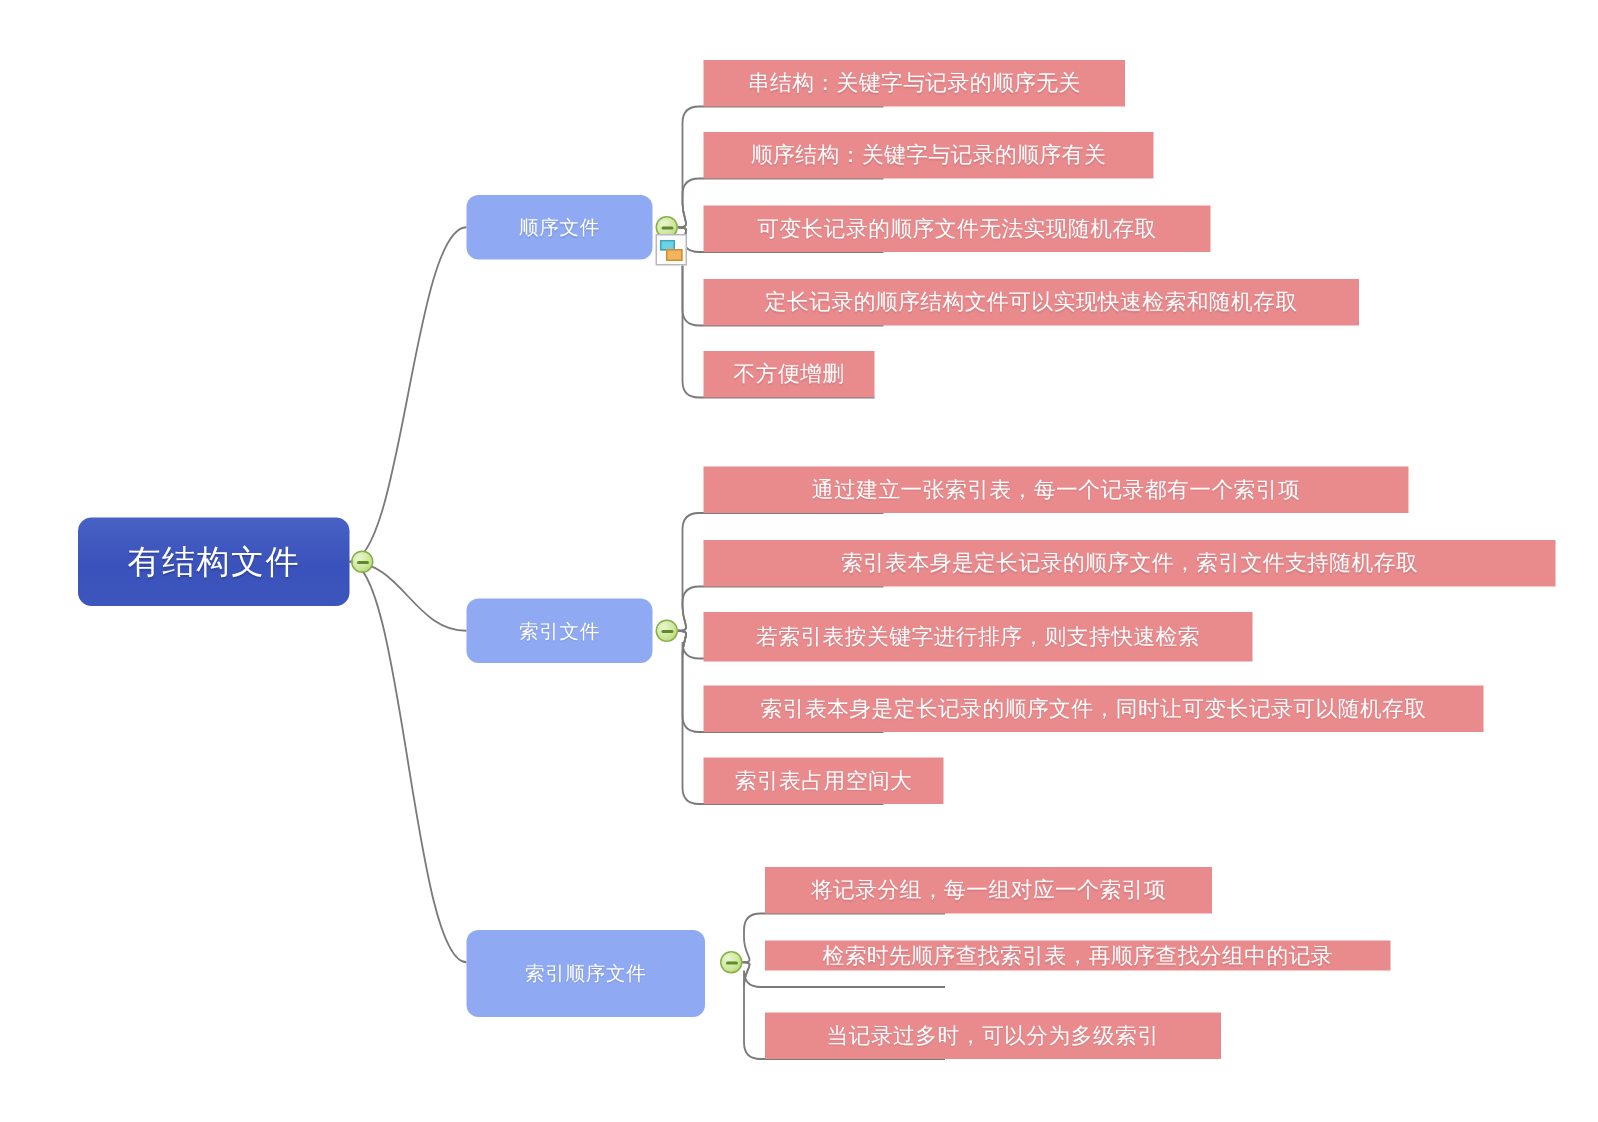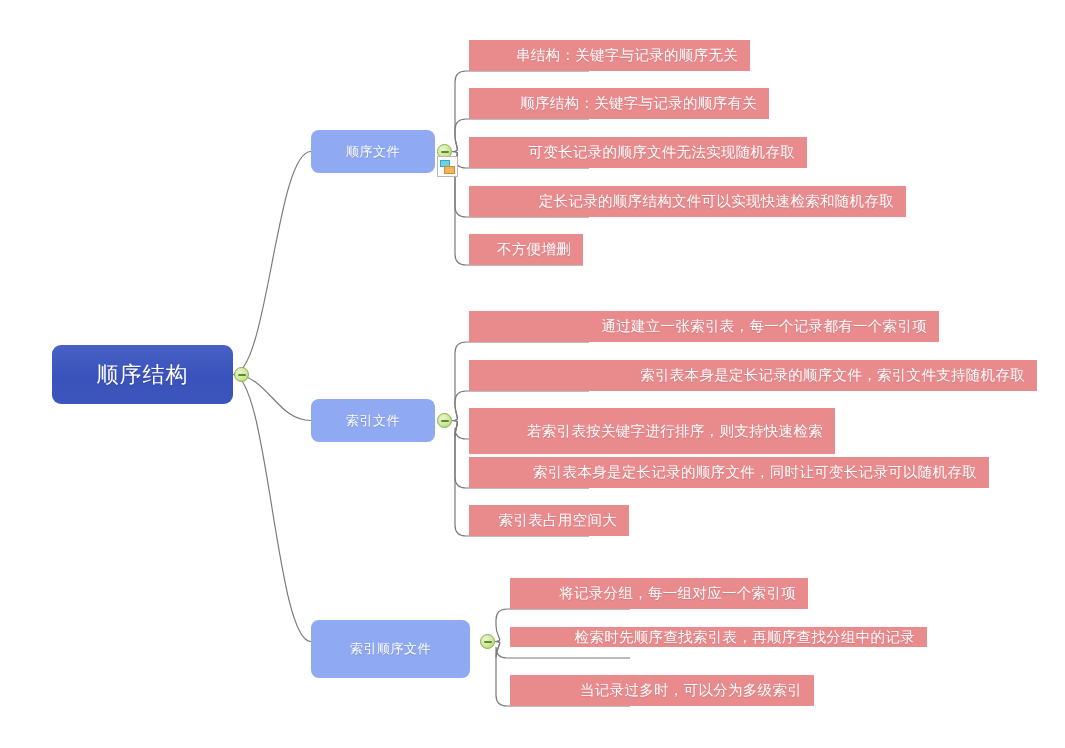--- a/index.html
+++ b/index.html
@@ -80,21 +80,21 @@
     letter-spacing: .5px;
     padding: 0 14px;
     text-shadow: 0 1px 1px rgba(0,0,0,0.12);
   }
 
   
   .node.leaf {
     height: 31px;
     border-radius: 0;
     background: #e98a8d;
-    justify-content: flex-end;
+    justify-content: center;
     font-size: 14.5px;
     padding: 0 12px;
     letter-spacing: .3px;
     text-shadow: 0 1px 1px rgba(0,0,0,0.10);
   }
 
   
   .toggle {
     position: absolute;
     width: 15px;
@@ -185,21 +185,21 @@
         <path d="M 452 420.5 C 462 420.5, 455 424.5, 455 436.5 L 455 525 Q 455 536, 466 536 L 589 536"></path>
         <path d="M 495 641.5 C 505 641.5, 496 637.5, 496 625.5 L 496 620 Q 496 609, 507 609 L 630 609"></path>
         <path d="M 495 641.5 C 505 641.5, 496 645.5, 496 657.5 L 496 647 Q 496 658, 507 658 L 630 658"></path>
         <path d="M 495 641.5 C 505 641.5, 496 645.5, 496 657.5 L 496 695 Q 496 706, 507 706 L 630 706"></path>
       </g>
   </svg>
 
   <div id="nodes">
 
     <div class="node root" style="left: 52px; top: 345px; width: 181px; height: 59px;">
-      <span>顺序结构</span>
+      <span>有结构文件</span>
     </div>
     <div class="toggle" id="root-toggle" style="left: 234px; top: 367px;"></div>
 
     <div class="node branch" id="branch-0" style="left: 311px; top: 130px; width: 124px; height: 43px;">
       <span>顺序文件</span>
     </div>
     <div class="toggle" id="branch-toggle-0" style="left: 437px; top: 144px;"></div>
     <div class="badge" id="branch-badge-0" style="left: 437px; top: 156px;">
       <span class="sq-a"></span>
       <span class="sq-b"></span>
@@ -225,21 +225,21 @@
       <span>索引文件</span>
     </div>
     <div class="toggle" id="branch-toggle-1" style="left: 437px; top: 413px;"></div>
 
     <div class="node leaf" id="leaf-1-0" style="left: 469px; top: 311px; width: 470px; height: 31px;">
       <span>通过建立一张索引表，每一个记录都有一个索引项</span>
     </div>
     <div class="node leaf" id="leaf-1-1" style="left: 469px; top: 360px; width: 568px; height: 31px;">
       <span>索引表本身是定长记录的顺序文件，索引文件支持随机存取</span>
     </div>
-    <div class="node leaf" id="leaf-1-2" style="left: 469px; top: 408px; width: 366px; height: 46px;">
+    <div class="node leaf" id="leaf-1-2" style="left: 469px; top: 408px; width: 366px; height: 33px;">
       <span>若索引表按关键字进行排序，则支持快速检索</span>
     </div>
     <div class="node leaf" id="leaf-1-3" style="left: 469px; top: 457px; width: 520px; height: 31px;">
       <span>索引表本身是定长记录的顺序文件，同时让可变长记录可以随机存取</span>
     </div>
     <div class="node leaf" id="leaf-1-4" style="left: 469px; top: 505px; width: 160px; height: 31px;">
       <span>索引表占用空间大</span>
     </div>
 
     <div class="node branch" id="branch-2" style="left: 311px; top: 620px; width: 159px; height: 58px;">

